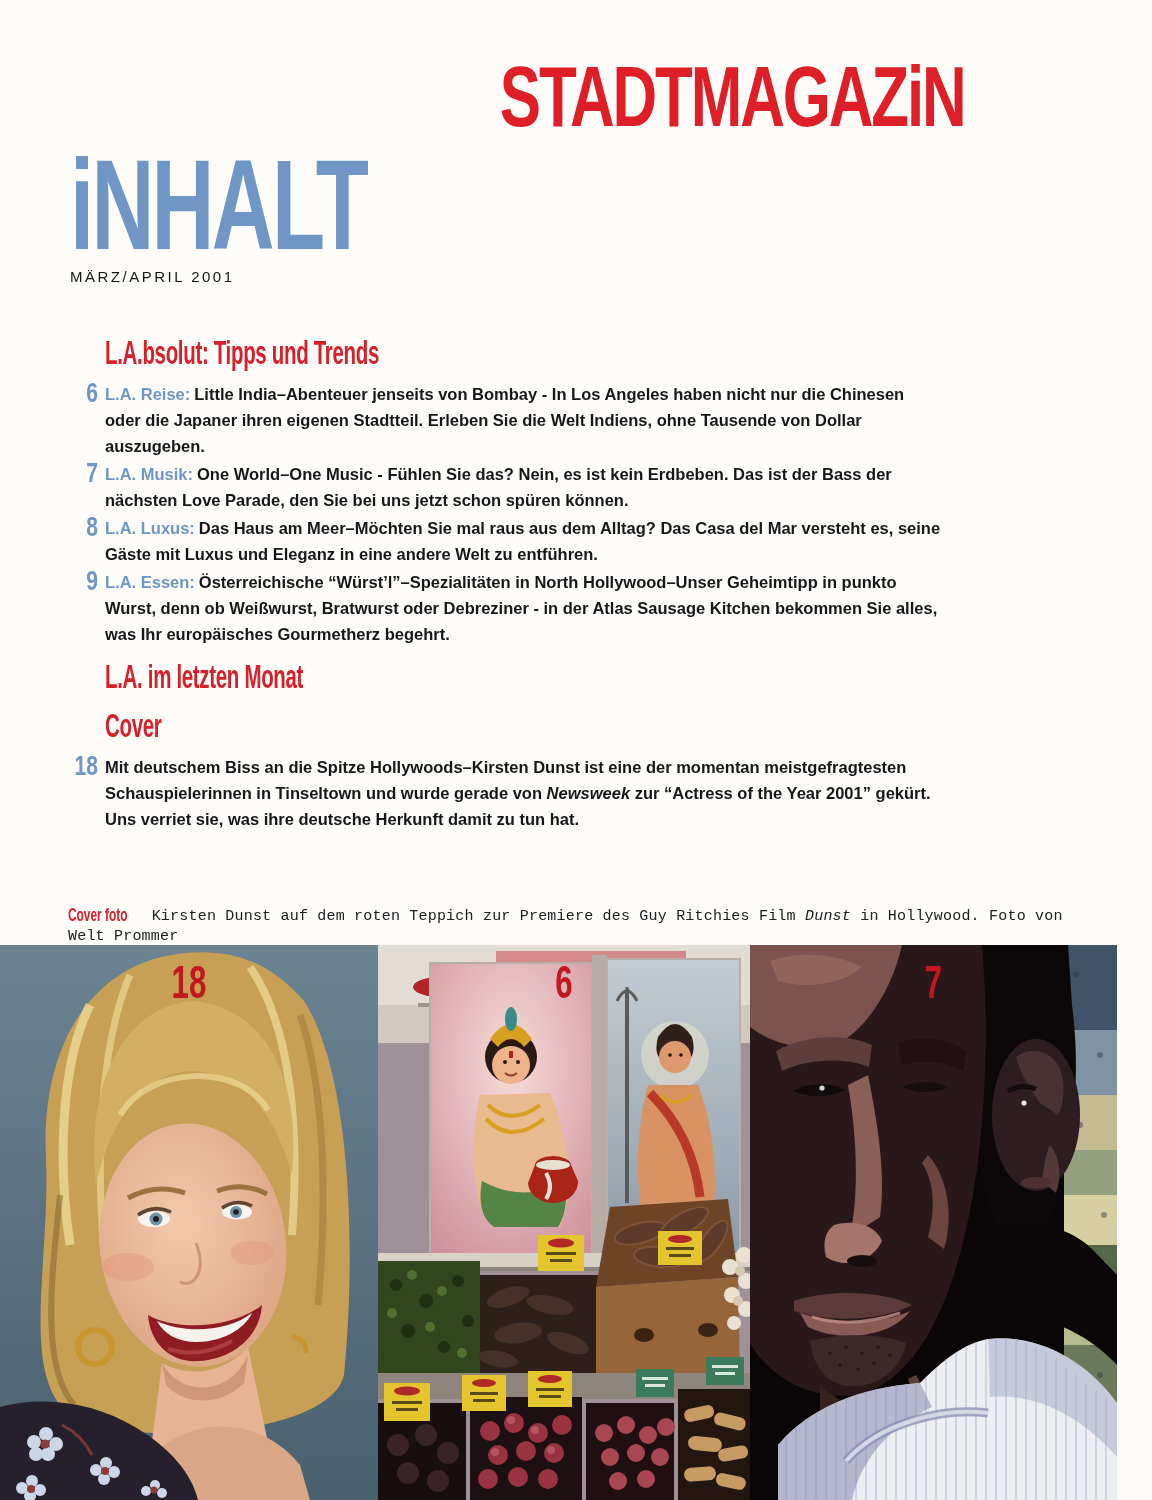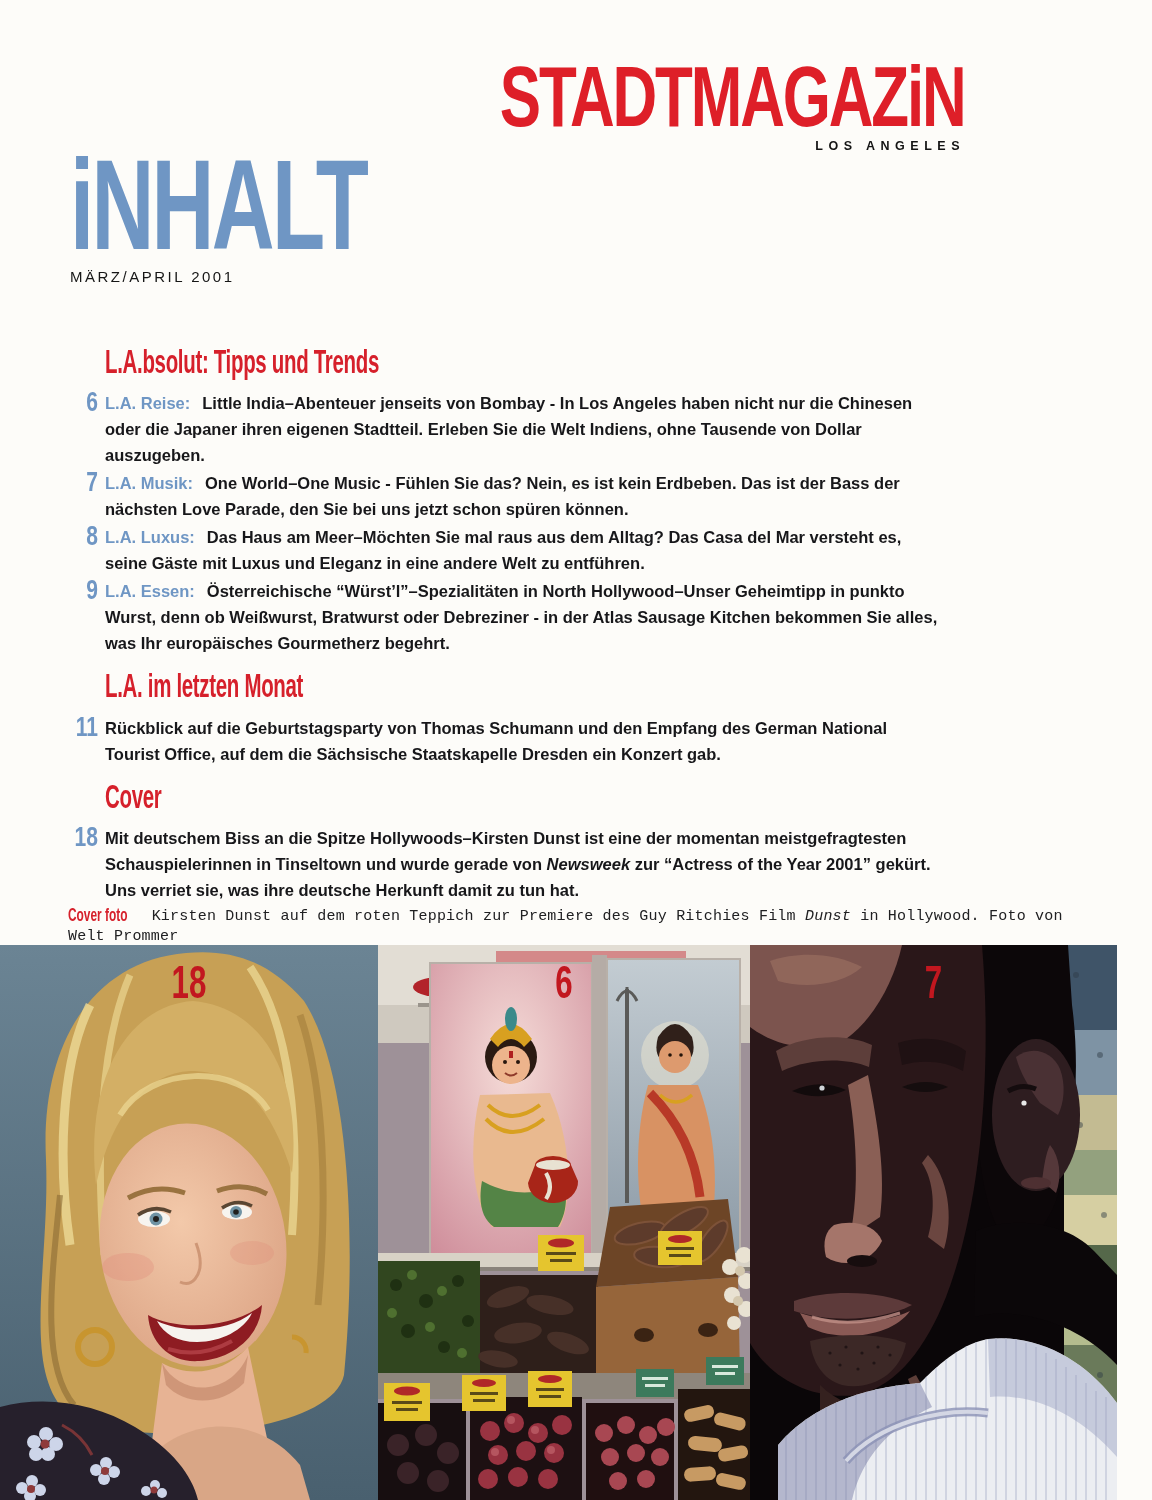--- a/index.html
+++ b/index.html
@@ -24,35 +24,35 @@
   .inhalt-title{
     margin:0;color:#6f96c4;font-weight:bold;font-size:128px;line-height:0.92;
     letter-spacing:-4px;transform:scaleX(0.68);transform-origin:0 50%;
     white-space:nowrap;
   }
   .inhalt-date{
     margin-top:4px;font-weight:normal;font-size:15px;letter-spacing:2.5px;
     color:#161616;white-space:nowrap;
   }
   
-  .toc{position:absolute;left:105px;top:344px;width:838px;}
+  .toc{position:absolute;left:105px;top:335px;width:838px;}
   .section-heading{
     margin:0 0 10px 0;color:#d6202b;font-weight:bold;font-size:33px;
     line-height:1.1;letter-spacing:-0.5px;
     transform:scaleX(0.62);transform-origin:0 50%;white-space:nowrap;
   }
   .section-heading.later{margin-top:12px;}
   .toc-item{position:relative;margin:0 0 2px 0;}
   .toc-item p{margin:0;font-size:16.5px;font-weight:bold;line-height:26px;color:#17171a;}
   .page-num{
     position:absolute;left:-37px;top:0;width:30px;text-align:right;
     color:#6f96c4;font-weight:bold;font-size:27px;line-height:24px;
     transform:scaleX(0.78);transform-origin:100% 0;
   }
-  .item-label{color:#6f96c4;margin-right:12px;}
+  .item-label{color:#6f96c4;margin-right:4px;}
   .toc-item em{font-style:italic;}
   
   .coverfoto{position:absolute;left:68px;top:905px;width:1020px;font-size:15px;color:#202022;}
   .cf-label{
     display:inline-block;color:#d6202b;font-weight:bold;font-size:17.5px;
     transform:scaleX(0.68);transform-origin:0 50%;margin-right:-8px;
     white-space:nowrap;vertical-align:-1px;
   }
   .cf-text{letter-spacing:0.2px;font-family:Liberation Mono, monospace;}
   
@@ -68,21 +68,20 @@
     transform:scaleX(0.68);
   }
 </style>
 </head>
 <body>
 
 <div class="page">
 
   <header class="masthead">
     <div class="logo">STADTMAGAZiN</div>
-    <div class="logo-sub">LOS ANGELES</div>
   </header>
 
   <section class="inhalt">
     <h1 class="inhalt-title">iNHALT</h1>
     <div class="inhalt-date">MÄRZ/APRIL 2001</div>
   </section>
 
   <main class="toc">
 
     <h2 class="section-heading">L.A.bsolut: Tipps und Trends</h2>
@@ -102,24 +101,20 @@
       <p><span class="item-label">L.A. Luxus:</span><span>Das Haus am Meer–Möchten Sie mal raus aus dem Alltag? Das Casa del Mar versteht es, seine Gäste mit Luxus und Eleganz in eine andere Welt zu entführen.</span></p>
     </div>
 
     <div class="toc-item">
       <span class="page-num">9</span>
       <p><span class="item-label">L.A. Essen:</span><span>Österreichische “Würst’l”–Spezialitäten in North Hollywood–Unser Geheimtipp in punkto Wurst, denn ob Weißwurst, Bratwurst oder Debreziner - in der Atlas Sausage Kitchen bekommen Sie alles, was Ihr europäisches Gourmetherz begehrt.</span></p>
     </div>
 
     <h2 class="section-heading later">L.A. im letzten Monat</h2>
 
-    <div class="toc-item">
-      <span class="page-num">11</span>
-      <p><span>Rückblick auf die Geburtstagsparty von Thomas Schumann und den Empfang des German National Tourist Office, auf dem die Sächsische Staatskapelle Dresden ein Konzert gab.</span></p>
-    </div>
 
     <h2 class="section-heading later">Cover</h2>
 
     <div class="toc-item">
       <span class="page-num">18</span>
       <p><span>Mit deutschem Biss an die Spitze Hollywoods–Kirsten Dunst ist eine der momentan meistgefragtesten Schauspielerinnen in Tinseltown und wurde gerade von </span><em>Newsweek</em><span> zur “Actress of the Year 2001” gekürt. Uns verriet sie, was ihre deutsche Herkunft damit zu tun hat.</span></p>
     </div>
 
   </main>
 

